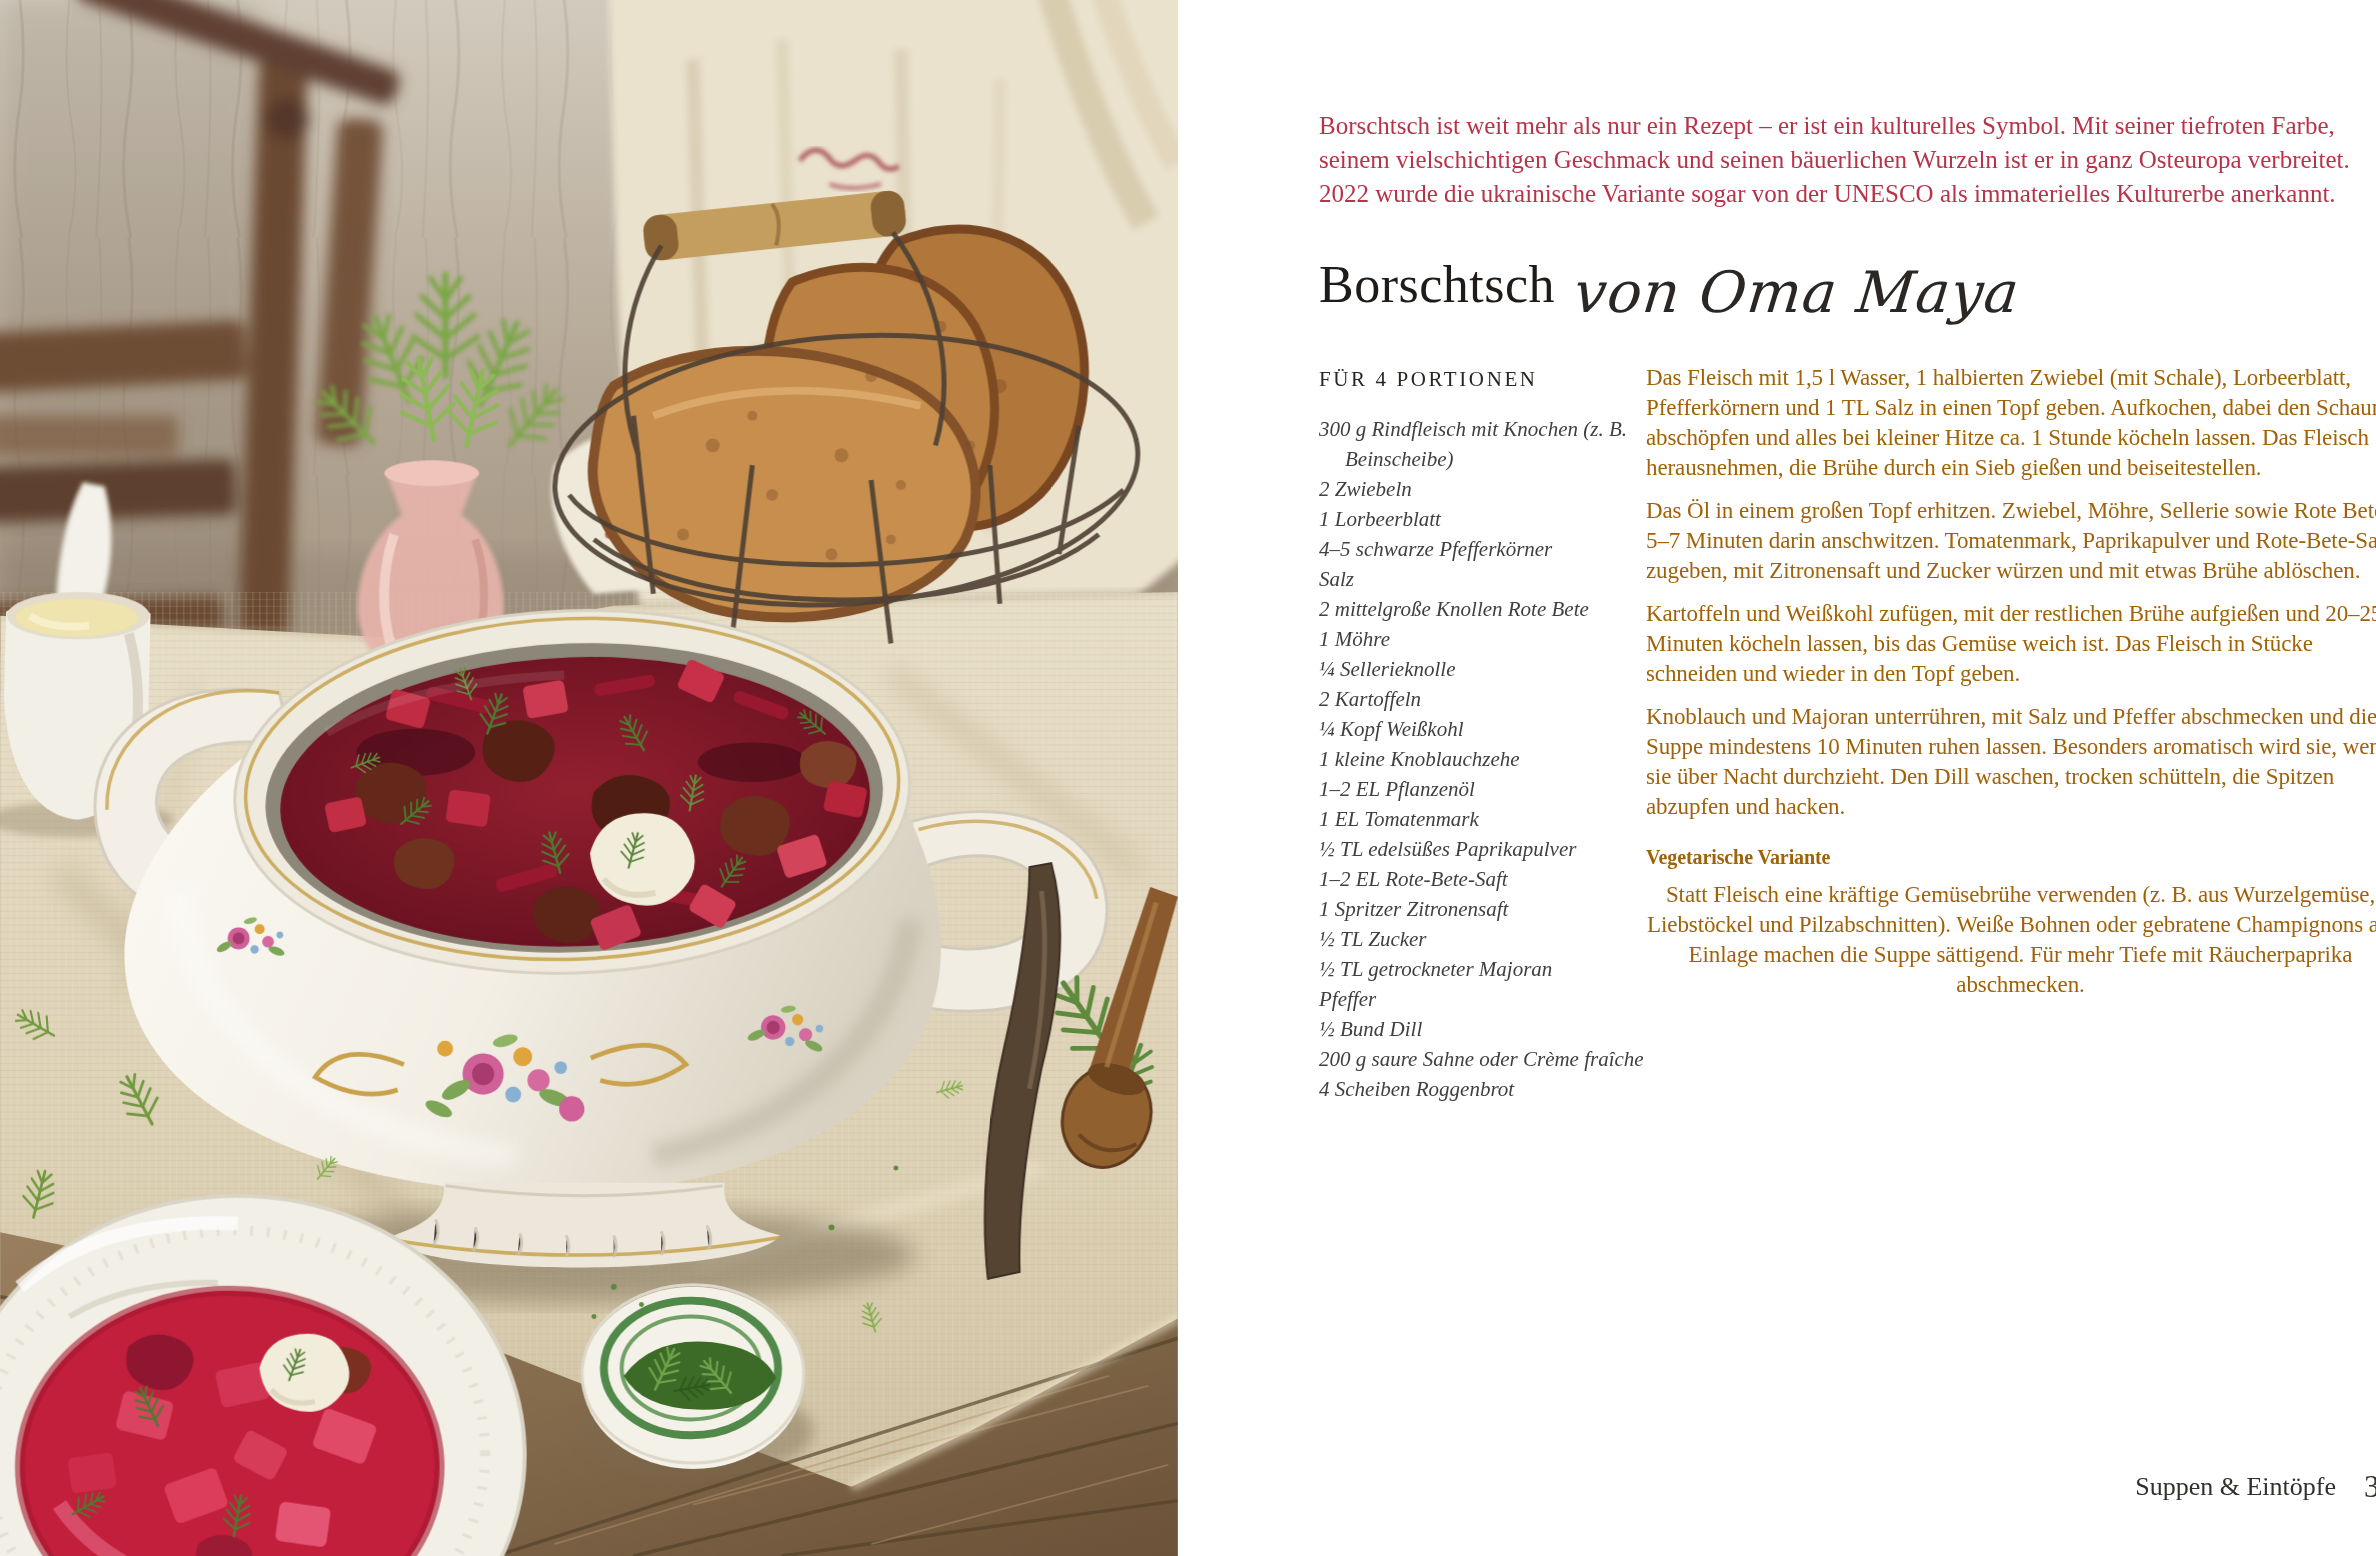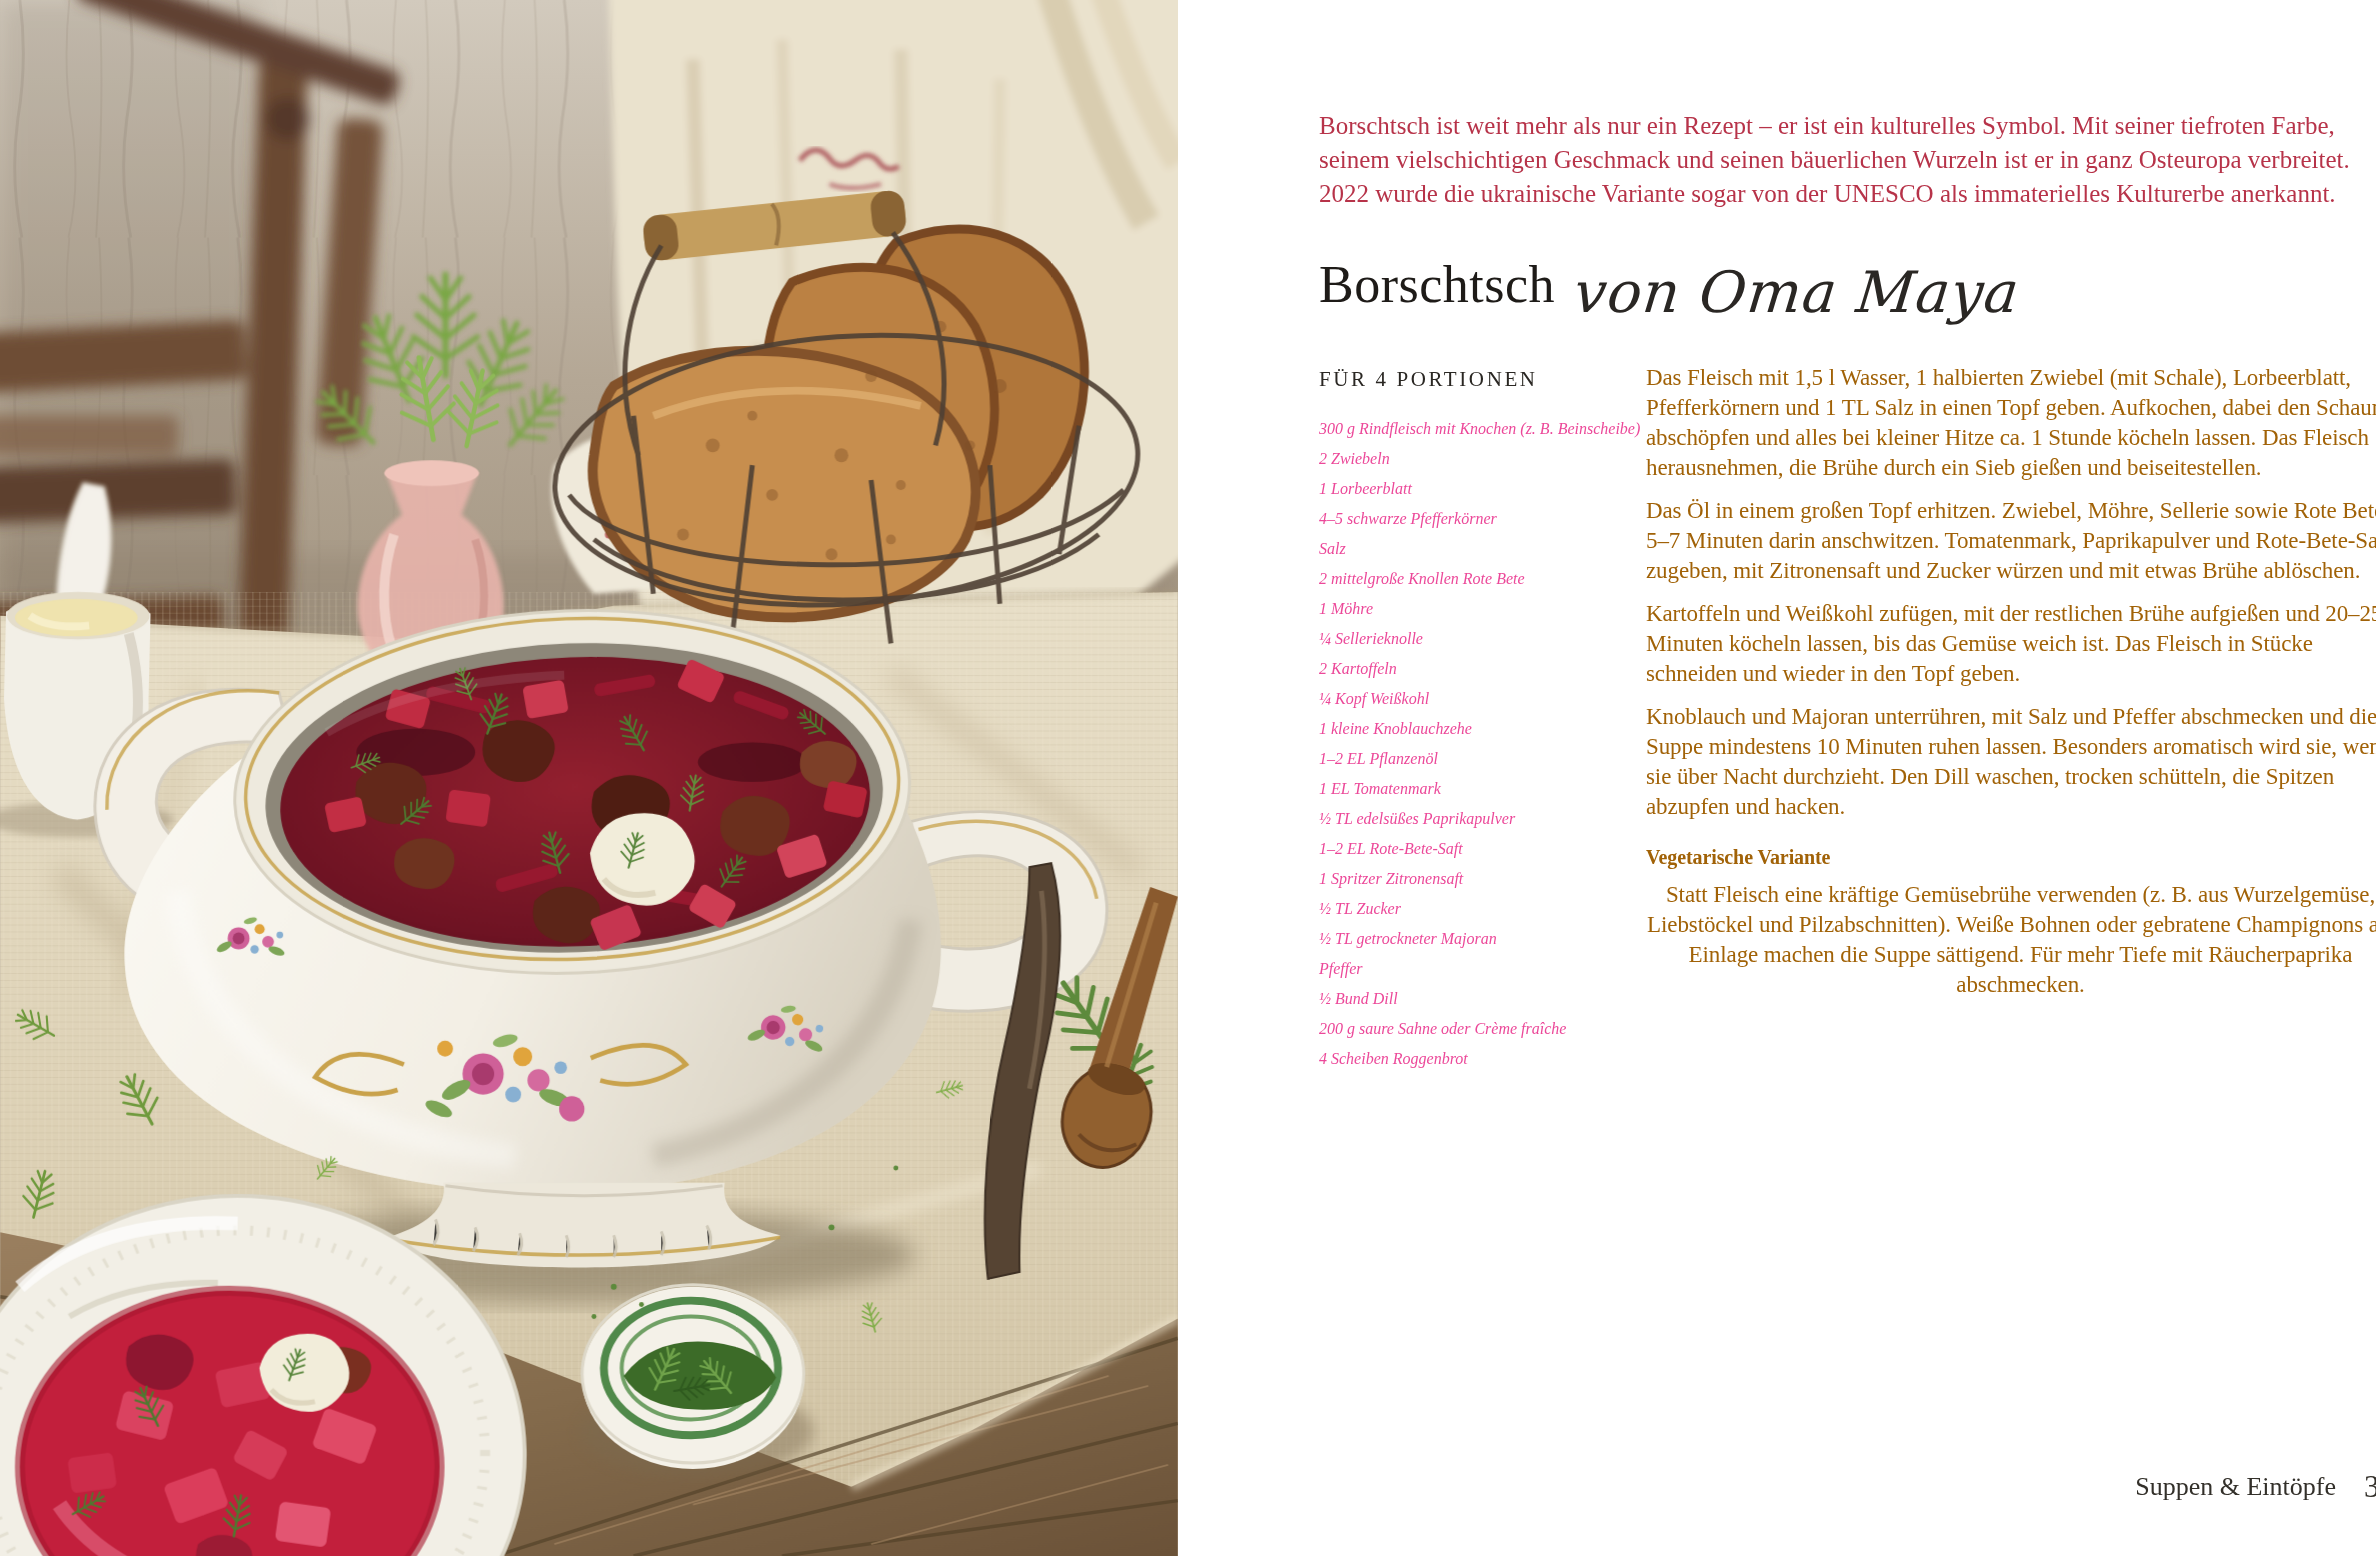--- a/index.html
+++ b/index.html
@@ -9,21 +9,21 @@
   .content{position:absolute;left:1178px;top:0;width:1352px;height:1556px;box-sizing:border-box;
            padding:0 135px 0 141px;}
   .intro{margin-top:109px;font-size:25px;line-height:34px;color:#b73349;}
   .title-row{margin-top:44px;display:flex;align-items:flex-start;gap:20px;white-space:nowrap;}
   .title-main{font-size:52px;letter-spacing:0.5px;color:#1e1b18;font-weight:400;}
   .title-script{font-size:57px;font-style:italic;font-family:"DejaVu Serif", serif;
                 color:#2a2724;transform:skewX(-6deg) translateY(4px);letter-spacing:1px;}
   .columns{margin-top:42px;display:flex;}
   .col-ingredients{width:327px;flex:0 0 327px;}
   .servings{font-size:21px;letter-spacing:2.6px;color:#2a2723;margin:4px 0 22px 0;}
-  .ing-list{list-style:none;margin:0;padding:0;font-style:italic;font-size:16px;line-height:30px;color:#ec4899;}
+  .ing-list{list-style:none;margin:0;padding:0;font-style:italic;font-size:21px;line-height:30px;color:#404040;}
   .ing-list li{padding-left:26px;text-indent:-26px;}
   .col-instructions{flex:1;padding-left:0;}
   .instr{font-size:23px;line-height:30px;margin:0 0 13px 0;letter-spacing:-0.1px;color:#a16207;hyphens:manual;}
   .variant-heading{font-size:20px;line-height:30px;font-weight:700;margin:20px 0 8px 0;}
   .variant-body{margin-top:0;text-align:center;}
   .footer{position:absolute;right:135px;bottom:51px;display:flex;align-items:center;gap:28px;color:#33302a;}
   .footer-section{font-size:26px;}
   .footer-page{font-size:31px;}
 </style>
 </head>

